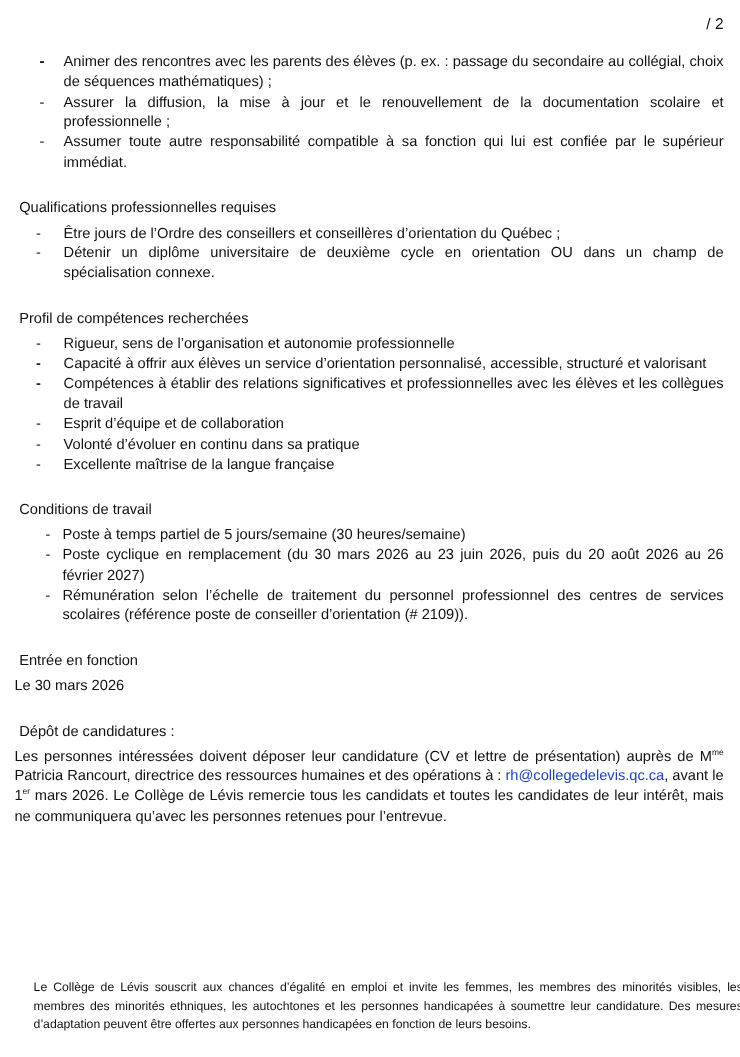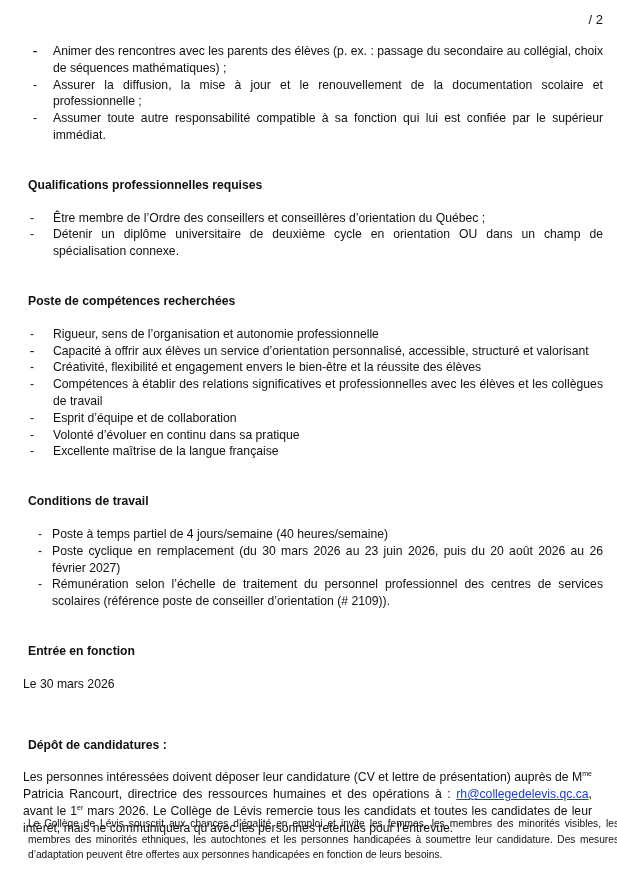--- a/index.html
+++ b/index.html
@@ -14,24 +14,24 @@
   .content { position: absolute; left: 12px; top: 43px; width: 591px; font-size: 12.2px; line-height: 16.8px; }
   ul.dash { list-style: none; margin: 0; padding: 0; }
   ul.dash li { position: relative; text-align: justify; }
   ul.dash li .dash-mark { position: absolute; }
   ul.l1 li { padding-left: 41px; }
   ul.l1 li .dash-mark { left: 21px; }
   ul.l2 li { padding-left: 41px; }
   ul.l2 li .dash-mark { left: 18px; }
   ul.l3 li { padding-left: 40px; }
   ul.l3 li .dash-mark { left: 26px; }
-  .section-title { font-weight: bold; margin: 16px; }
+  .section-title { font-weight: normal; margin: 4px; }
   .gap { height: 17px; }
-  p { margin: 11px; text-align: justify; }
-  .link { color: #1a3fd1; text-decoration: underline; }
+  p { margin: 0; text-align: justify; }
+  .link { color: #1a3fd1; }
   .bold { font-weight: normal; }
   sup { font-size: 7px; line-height: 0; vertical-align: 5px; }
   .footer {
     position: absolute; left: 28px; top: 816px; width: 591px;
     font-size: 10.2px; line-height: 15.6px; text-align: justify;
   }
 </style>
 </head>
 <body>
 
@@ -43,41 +43,41 @@
     <li><span class="dash-mark">-</span></li>
     <li><span class="dash-mark">-</span></li>
     <li><span class="dash-mark">-</span><span>Animer des rencontres avec les parents des élèves (p. ex. : passage du secondaire au collégial, choix de séquences mathématiques) ;</span></li>
     <li><span class="dash-mark">-</span><span>Assurer la diffusion, la mise à jour et le renouvellement de la documentation scolaire et professionnelle ;</span></li>
     <li><span class="dash-mark">-</span><span>Assumer toute autre responsabilité compatible à sa fonction qui lui est confiée par le supérieur immédiat.</span></li>
   </ul>
 
   <div class="gap"></div>
   <div class="section-title">Qualifications professionnelles requises</div>
   <ul class="dash l2">
-    <li><span class="dash-mark">-</span><span>Être membre de l’Ordre des conseillers et conseillères d’orientation du Québec ;</span></li>
+    <li><span class="dash-mark">-</span><span>Être jours de l’Ordre des conseillers et conseillères d’orientation du Québec ;</span></li>
     <li><span class="dash-mark">-</span><span>Détenir un diplôme universitaire de deuxième cycle en orientation OU dans un champ de spécialisation connexe.</span></li>
   </ul>
 
   <div class="gap"></div>
-  <div class="section-title">Poste de compétences recherchées</div>
+  <div class="section-title">Profil de compétences recherchées</div>
   <ul class="dash l2">
     <li><span class="dash-mark">-</span><span>Rigueur, sens de l’organisation et autonomie professionnelle</span></li>
     <li><span class="dash-mark">-</span></li>
     <li><span class="dash-mark">-</span><span>Capacité à offrir aux élèves un service d’orientation personnalisé, accessible, structuré et valorisant</span></li>
-    <li><span class="dash-mark">-</span><span>Créativité, flexibilité et engagement envers le bien-être et la réussite des élèves</span></li>
+    <li><span class="dash-mark">-</span></li>
     <li><span class="dash-mark">-</span><span>Compétences à établir des relations significatives et professionnelles avec les élèves et les collègues de travail</span></li>
     <li><span class="dash-mark">-</span><span>Esprit d’équipe et de collaboration</span></li>
     <li><span class="dash-mark">-</span><span>Volonté d’évoluer en continu dans sa pratique</span></li>
     <li><span class="dash-mark">-</span><span>Excellente maîtrise de la langue française</span></li>
   </ul>
 
   <div class="gap"></div>
   <div class="section-title">Conditions de travail</div>
   <ul class="dash l3">
-    <li><span class="dash-mark">-</span><span>Poste à temps partiel de 4 jours/semaine (40 heures/semaine)</span></li>
+    <li><span class="dash-mark">-</span><span>Poste à temps partiel de 5 jours/semaine (30 heures/semaine)</span></li>
     <li><span class="dash-mark">-</span><span>Poste cyclique en remplacement (du 30 mars 2026 au 23 juin 2026, puis du 20 août 2026 au 26 février 2027)</span></li>
     <li><span class="dash-mark">-</span><span>Rémunération selon l’échelle de traitement du personnel professionnel des centres de services scolaires (référence poste de conseiller d’orientation (# 2109)).</span></li>
   </ul>
 
   <div class="gap"></div>
   <div class="section-title">Entrée en fonction</div>
   <p>Le 30 mars 2026</p>
 
   <div class="gap"></div>
   <div class="section-title">Dépôt de candidatures :</div>

